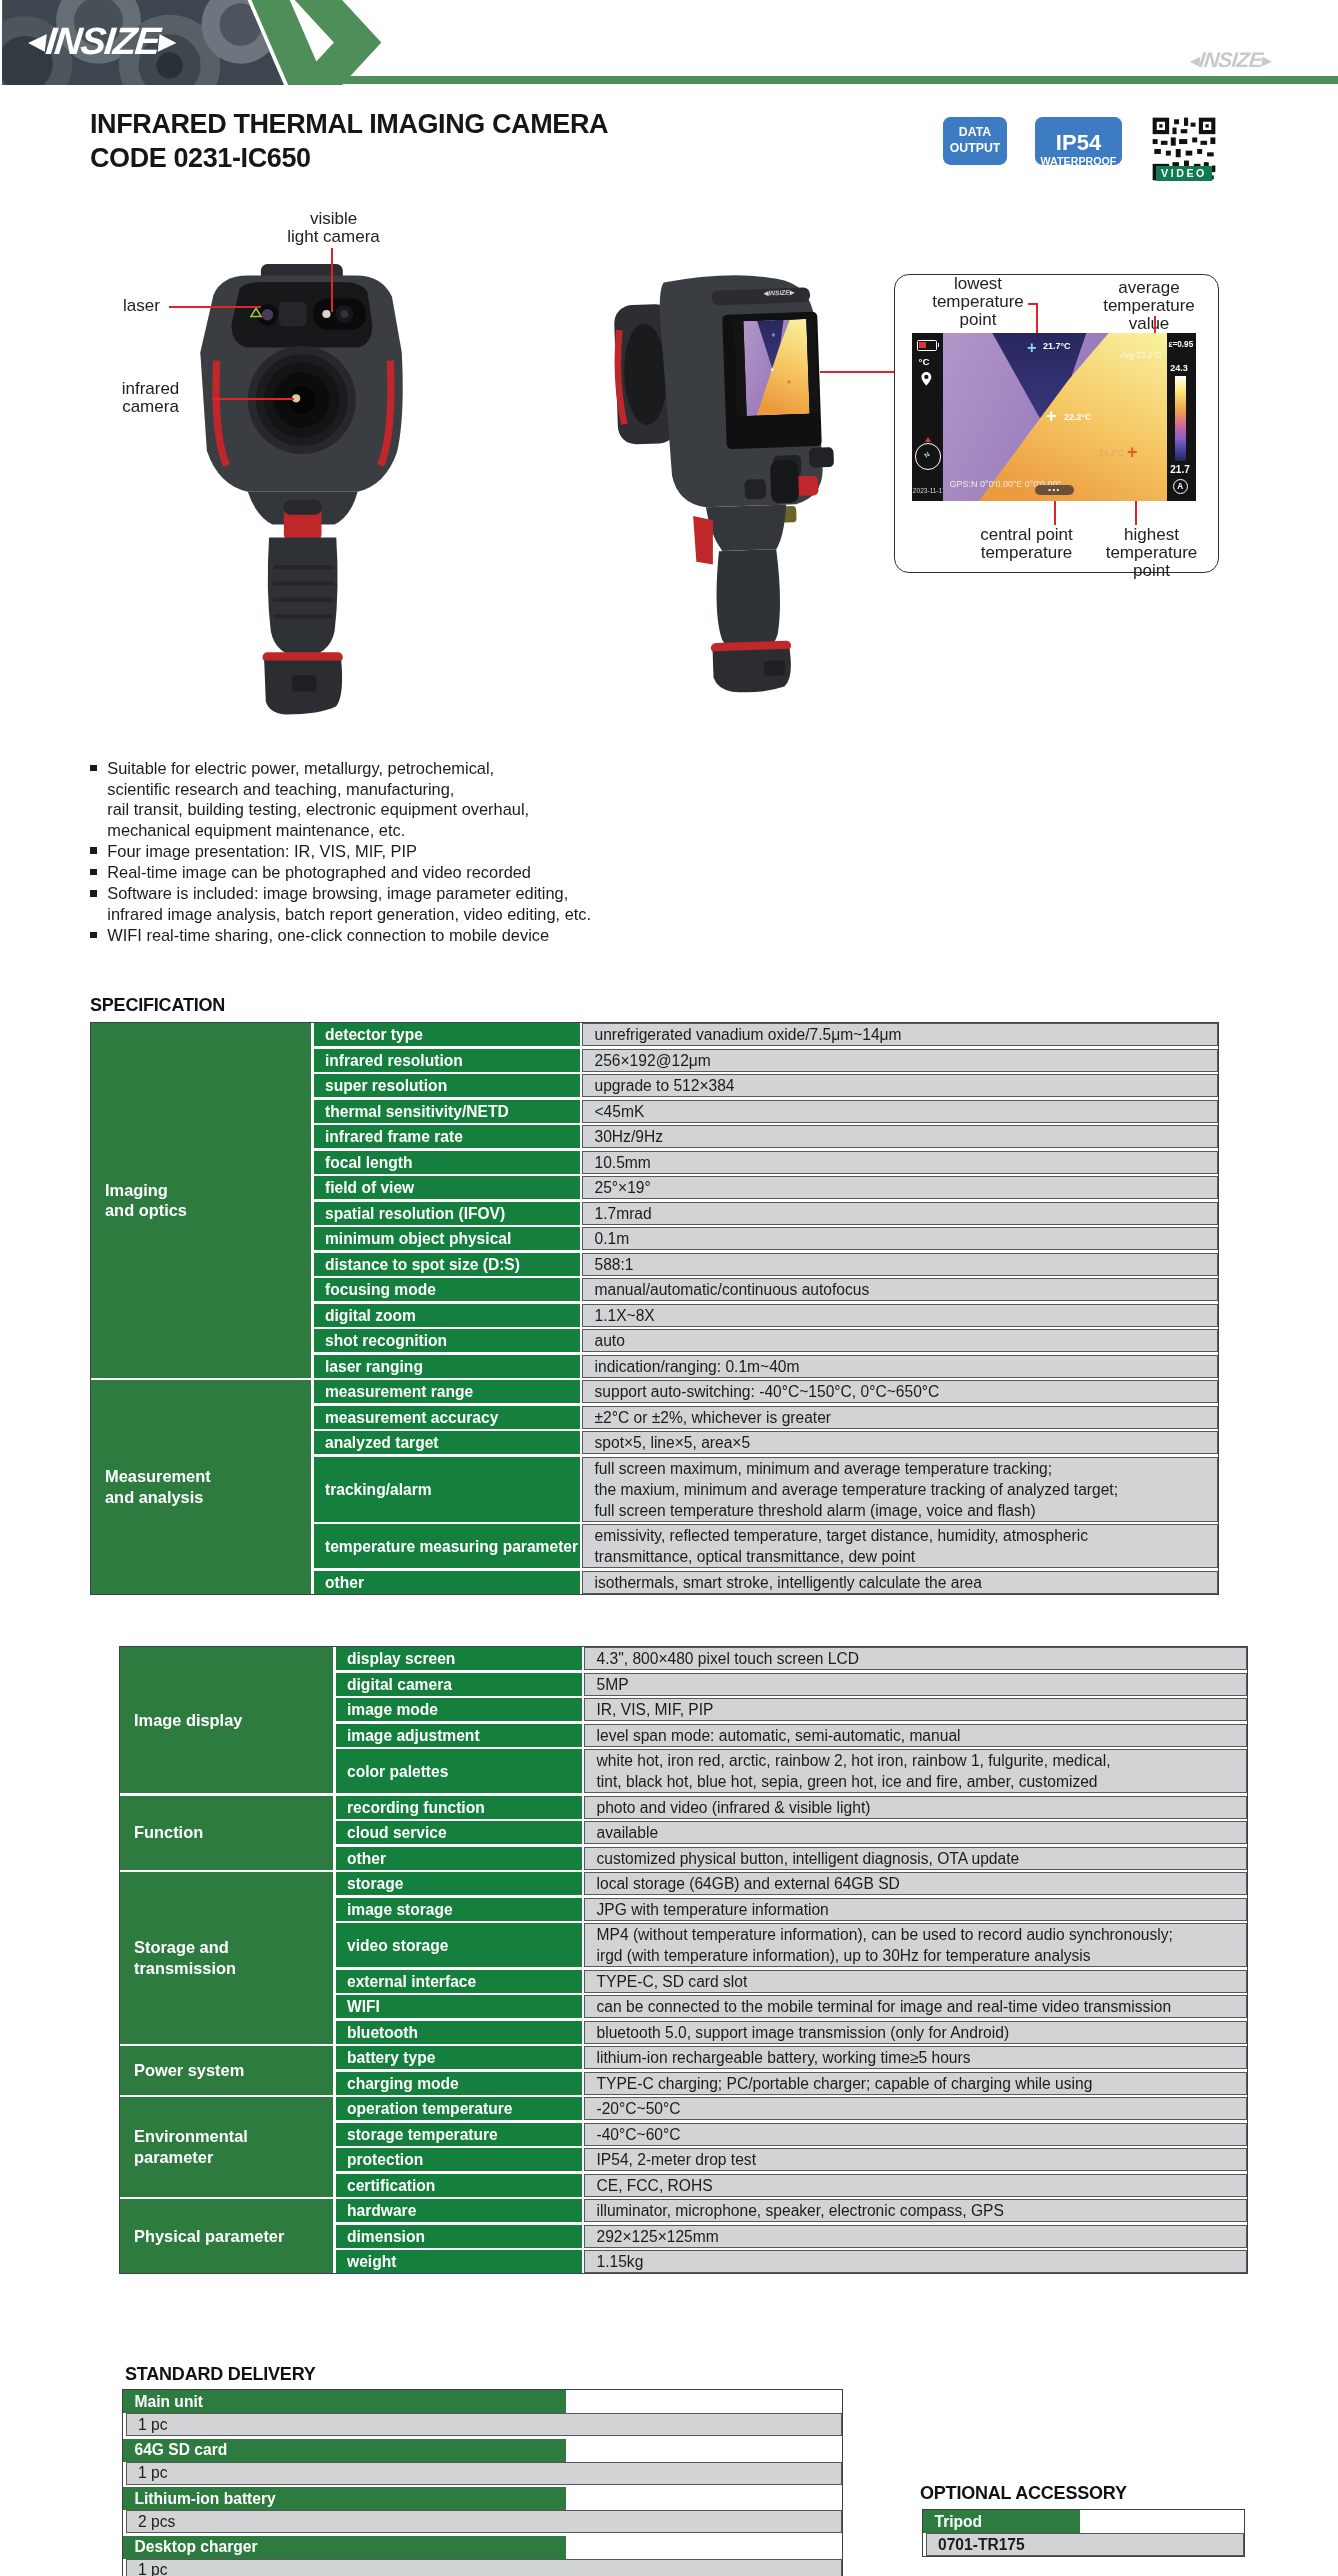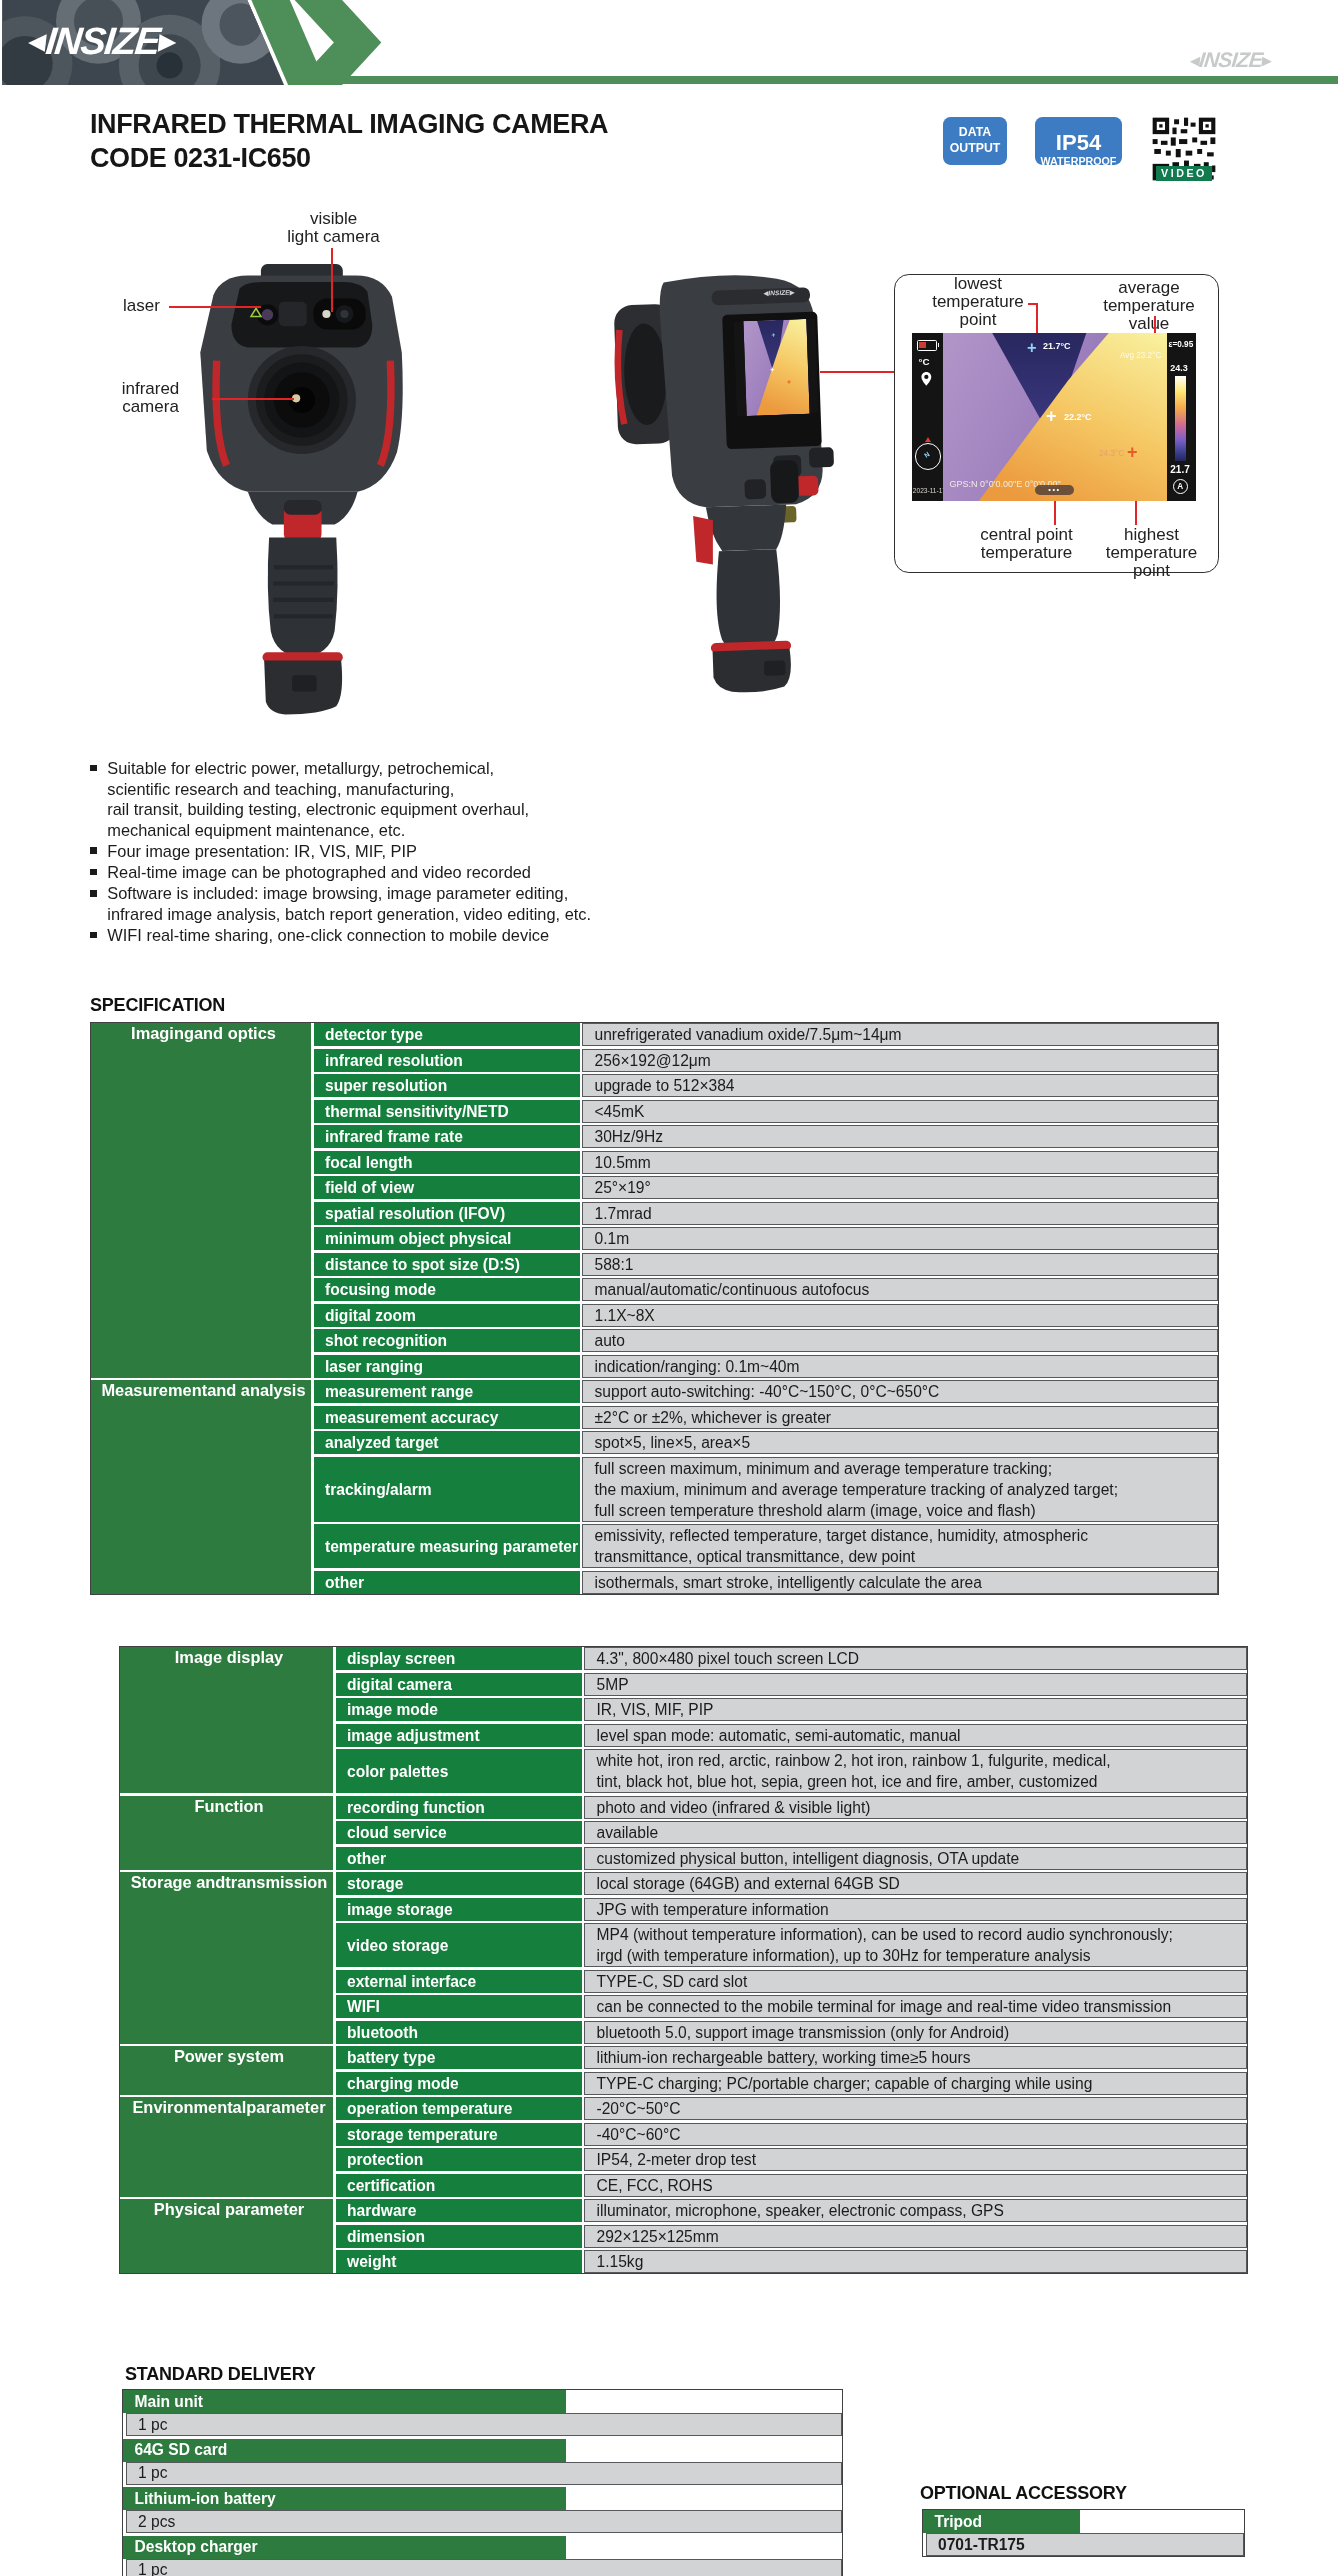--- a/index.html
+++ b/index.html
@@ -55,21 +55,21 @@
   #features .feat{display:flex;margin:0 0 0.8px 0;}
   #features .fb{width:6.6px;height:6.6px;background:#1a1a1a;margin:6.6px 10.7px 0 0;flex:none;}
   #features .ftxt{font-size:16.4px;line-height:20.5px;color:#1c1c1c;}
 
   
   .sec-head{font-size:18px;font-weight:bold;color:#111;letter-spacing:-0.2px;}
   .spec-table{border:1.6px solid #3f4143;background:#fff;box-sizing:border-box;}
   .sec{display:flex;margin-bottom:2.5px;}
   .sec:last-child{margin-bottom:0;}
   .cat{width:var(--catw);background:#2e7b40;color:#fff;font-weight:bold;font-size:16.4px;
-       display:flex;flex-direction:row;justify-content:center;padding-left:5px;box-sizing:border-box;
+       display:flex;flex-direction:column;justify-content:center;padding-left:14px;box-sizing:border-box;
        margin-right:2.5px;flex:none;line-height:20.5px;}
   .rows{flex:1;display:flex;flex-direction:column;gap:2.5px;}
   .row{display:flex;}
   .attr{width:var(--attrw);background:#15803d;color:#fff;font-weight:bold;font-size:15.6px;
         display:flex;align-items:center;padding-left:11.5px;box-sizing:border-box;min-height:22px;flex:none;line-height:17px;}
   .val{flex:1;background:#d2d3d5;border:1.6px solid #56585b;margin-left:2.5px;display:flex;flex-direction:column;
        justify-content:center;padding-left:11.5px;box-sizing:border-box;min-height:22px;font-size:15.6px;color:#1c1c1c;}
   .val .ln{line-height:21px;white-space:nowrap;}
   #spec1{left:90px;top:1022px;width:1129px;--catw:220px;--attrw:266px;}
   #spec2{left:119px;top:1646px;width:1129px;--catw:213px;--attrw:246px;}

